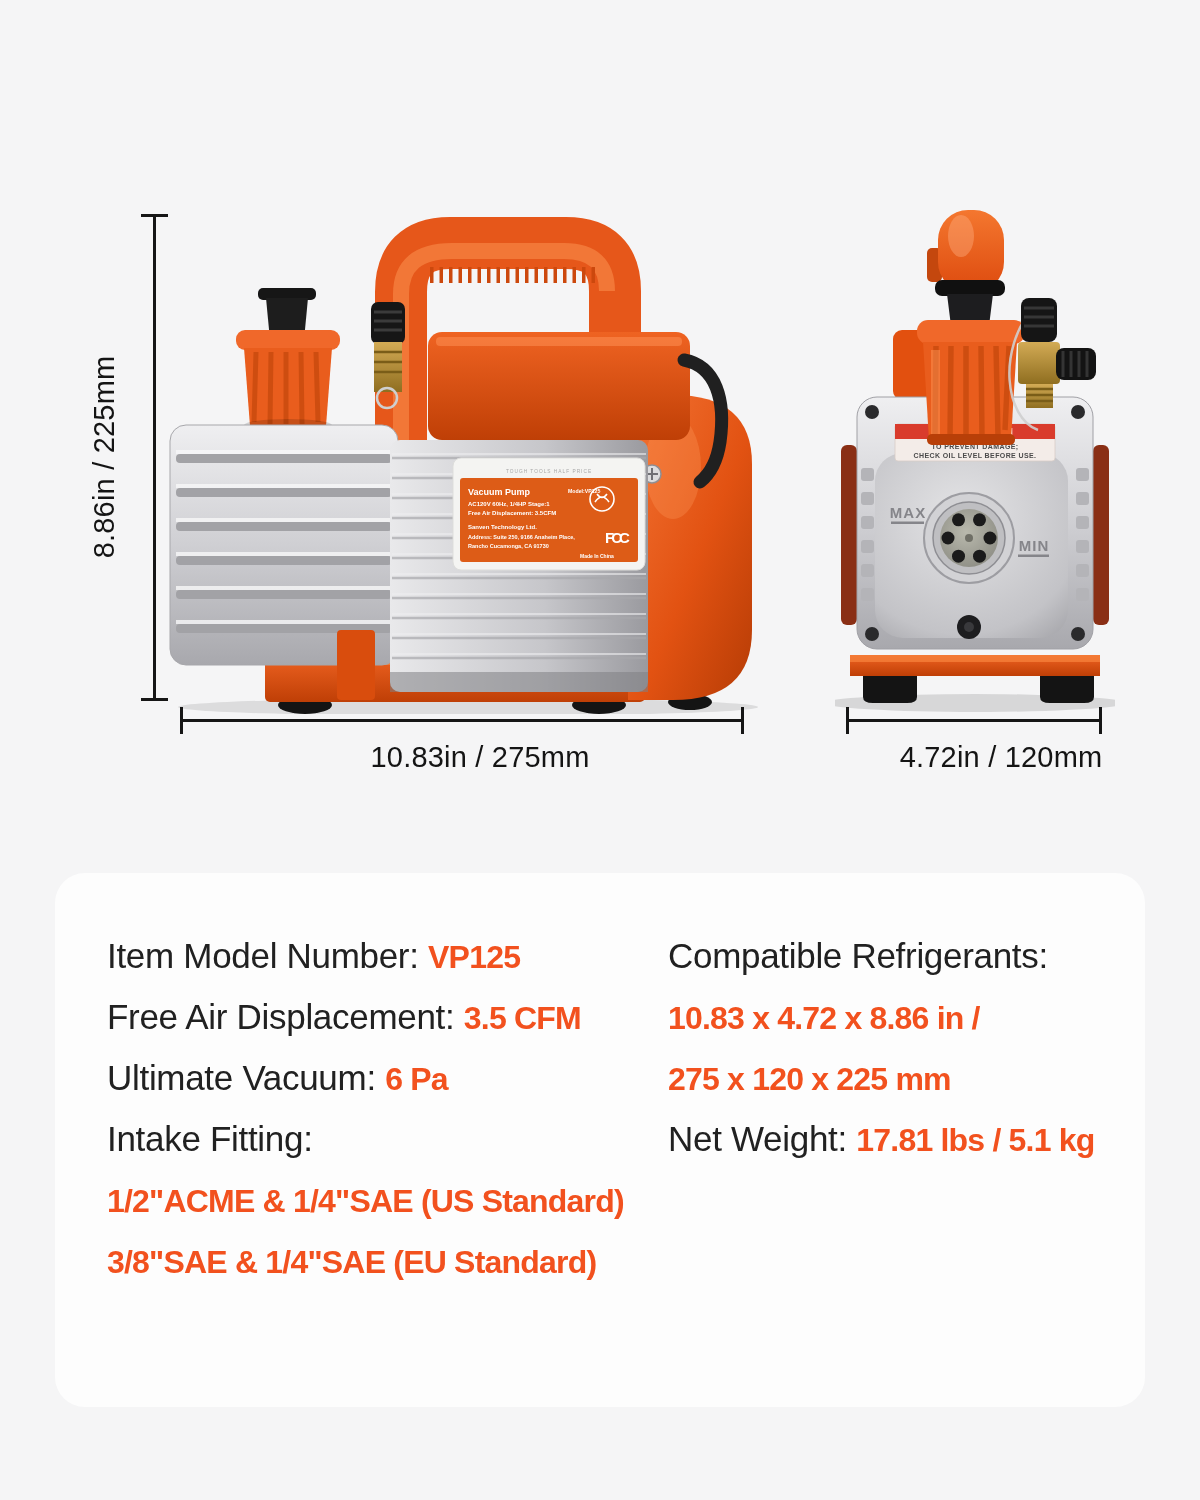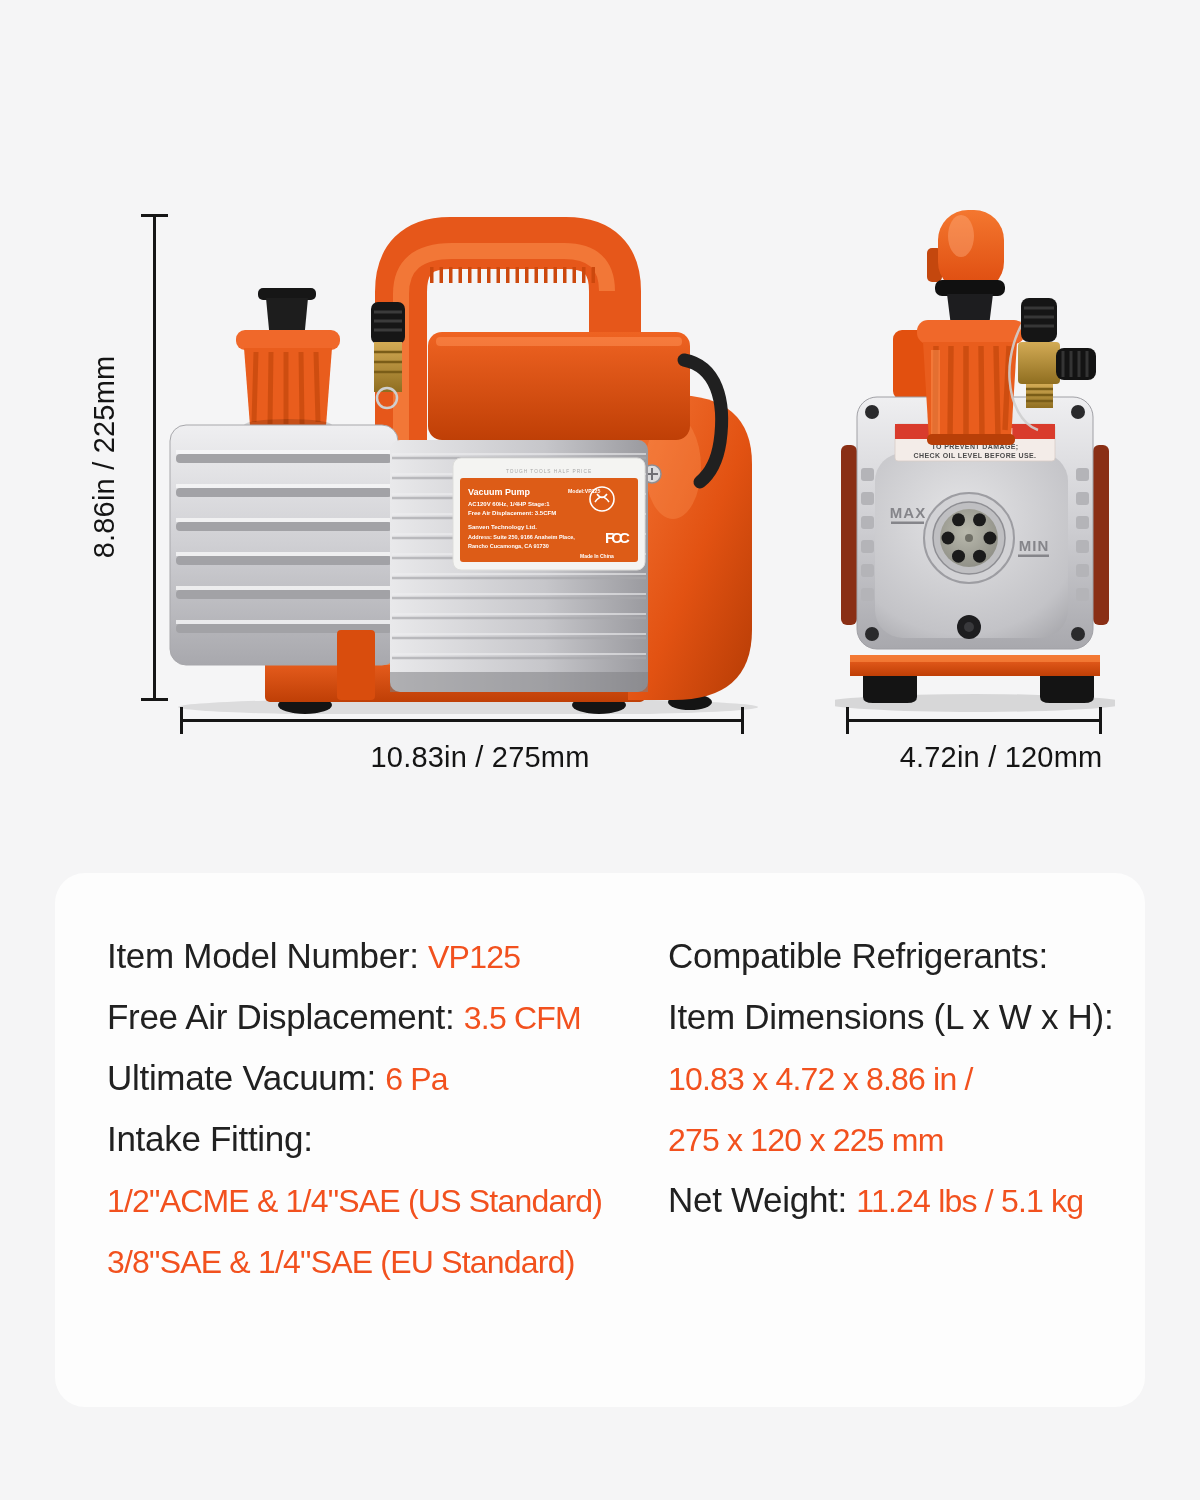--- a/index.html
+++ b/index.html
@@ -19,21 +19,21 @@
   .pump-svg{position:absolute;}
   .spec-panel{
     position:absolute;left:55px;top:873px;width:1090px;height:534px;
     background:#fdfdfd;border-radius:30px;box-sizing:border-box;
     padding:53px 0 0 52px;
   }
   .spec-cols{display:flex;}
   .spec-col{white-space:nowrap;}
   .spec-col.left{width:561px;}
   .spec-row{font-size:35px;line-height:60px;color:#212121;letter-spacing:-.3px;}
-  .spec-row .val{color:#f2511e;font-weight:400;font-size:32px;letter-spacing:-.8px;}
+  .spec-row .val{color:#f2511e;font-weight:700;font-size:32px;letter-spacing:-.8px;}
 </style>
 </head>
 <body>
 
 <div class="hero">
 
   <div class="dim" style="left:153px;top:215px;width:3px;height:485px;"></div>
   <div class="dim" style="left:141px;top:214px;width:27px;height:3px;"></div>
   <div class="dim" style="left:141px;top:698px;width:27px;height:3px;"></div>
   <div class="dim-label vert" style="left:104px;top:457px;">8.86in / 225mm</div>
@@ -321,19 +321,18 @@
     <div class="spec-col left">
       <div class="spec-row"><span class="lbl">Item Model Number: </span><span class="val">VP125</span></div>
       <div class="spec-row"><span class="lbl">Free Air Displacement: </span><span class="val">3.5 CFM</span></div>
       <div class="spec-row"><span class="lbl">Ultimate Vacuum: </span><span class="val">6 Pa</span></div>
       <div class="spec-row"><span class="lbl">Intake Fitting:</span><span class="val"></span></div>
       <div class="spec-row"><span class="lbl"></span><span class="val">1/2"ACME &amp; 1/4"SAE (US Standard)</span></div>
       <div class="spec-row"><span class="lbl"></span><span class="val">3/8"SAE &amp; 1/4"SAE (EU Standard)</span></div>
     </div>
     <div class="spec-col right">
       <div class="spec-row"><span class="lbl">Compatible Refrigerants:</span><span class="val"></span></div>
-      <div class="spec-row"><span class="lbl">Item Dimensions (L x W x H):</span><span class="val"></span></div>
       <div class="spec-row"><span class="lbl"></span><span class="val">10.83 x 4.72 x 8.86 in /</span></div>
       <div class="spec-row"><span class="lbl"></span><span class="val">275 x 120 x 225 mm</span></div>
-      <div class="spec-row"><span class="lbl">Net Weight: </span><span class="val">11.24 lbs / 5.1 kg</span></div>
+      <div class="spec-row"><span class="lbl">Net Weight: </span><span class="val">17.81 lbs / 5.1 kg</span></div>
     </div>
   </div>
 </div>
 
 </body></html>

